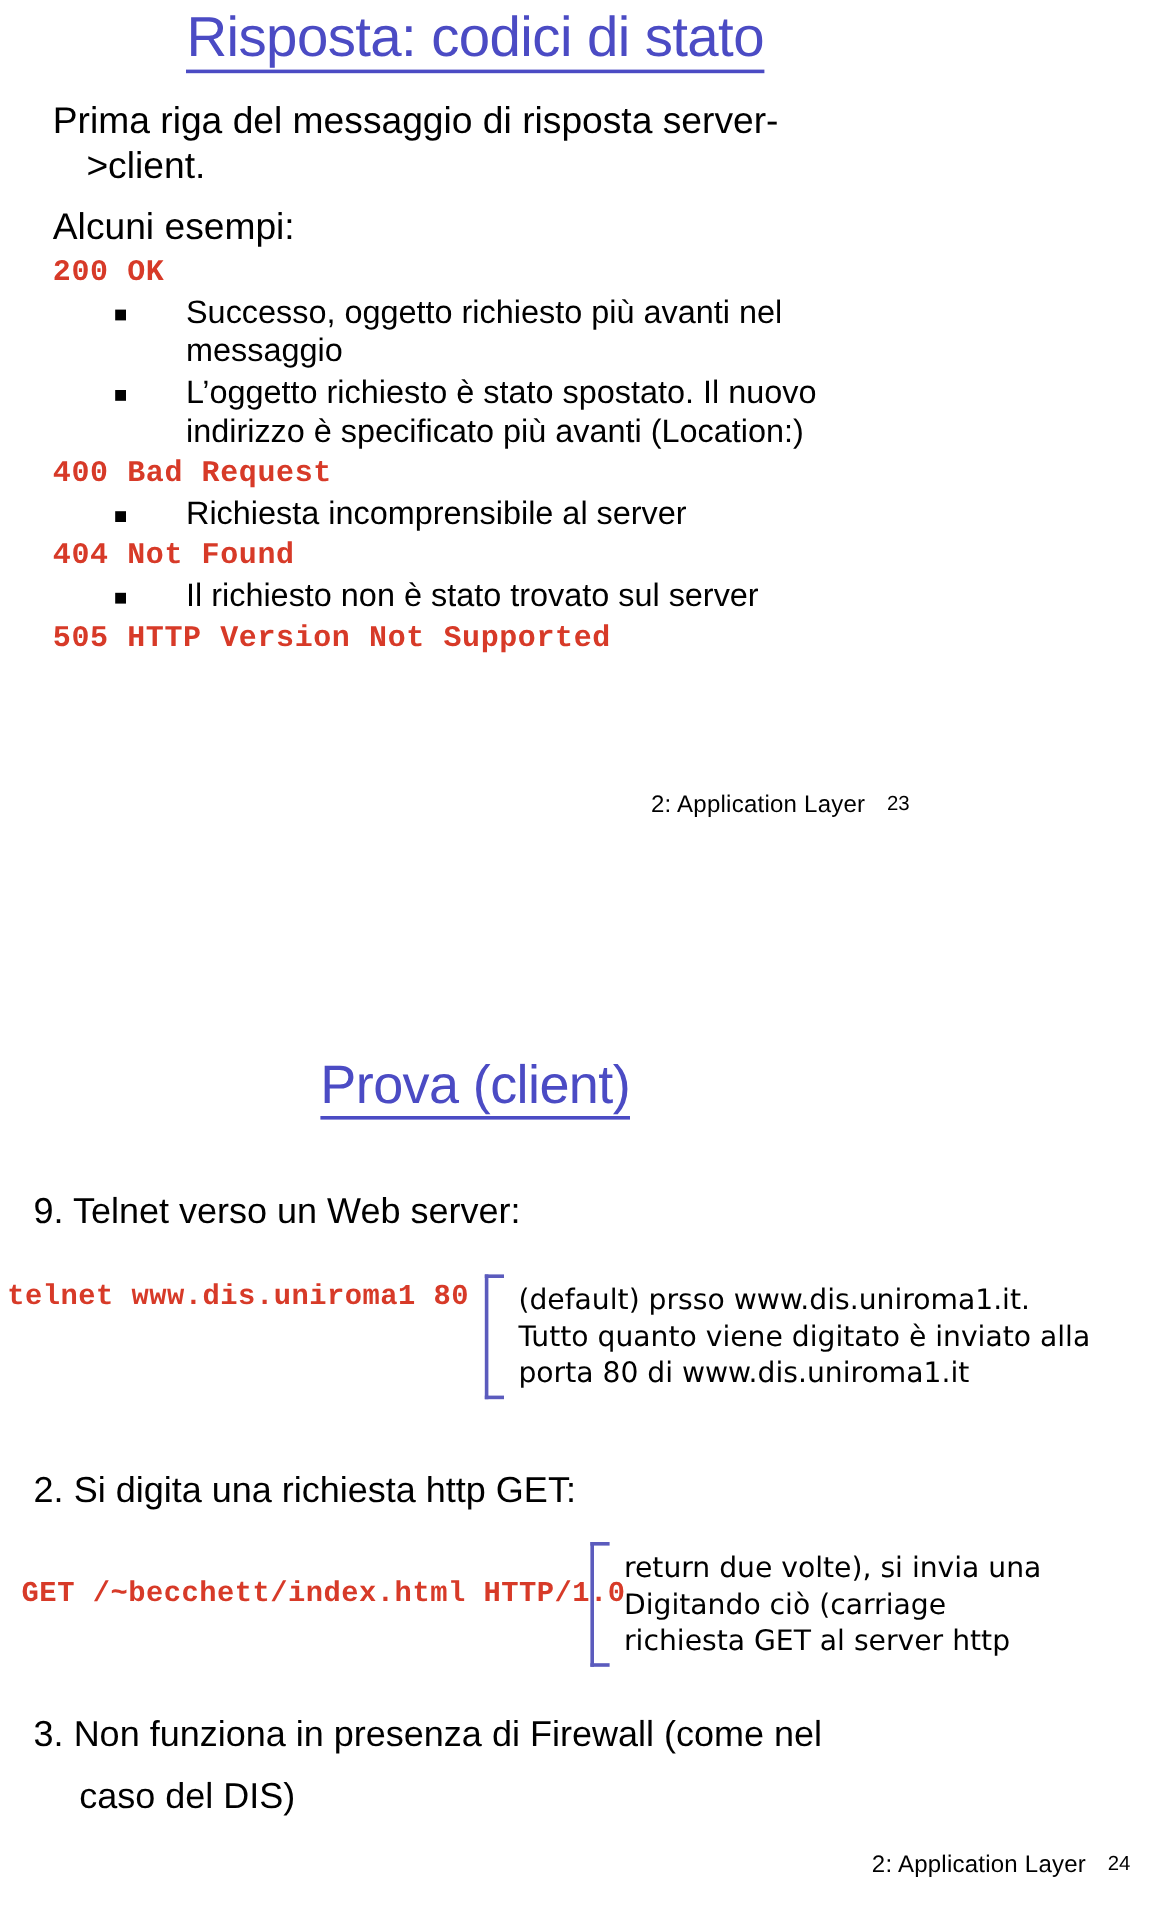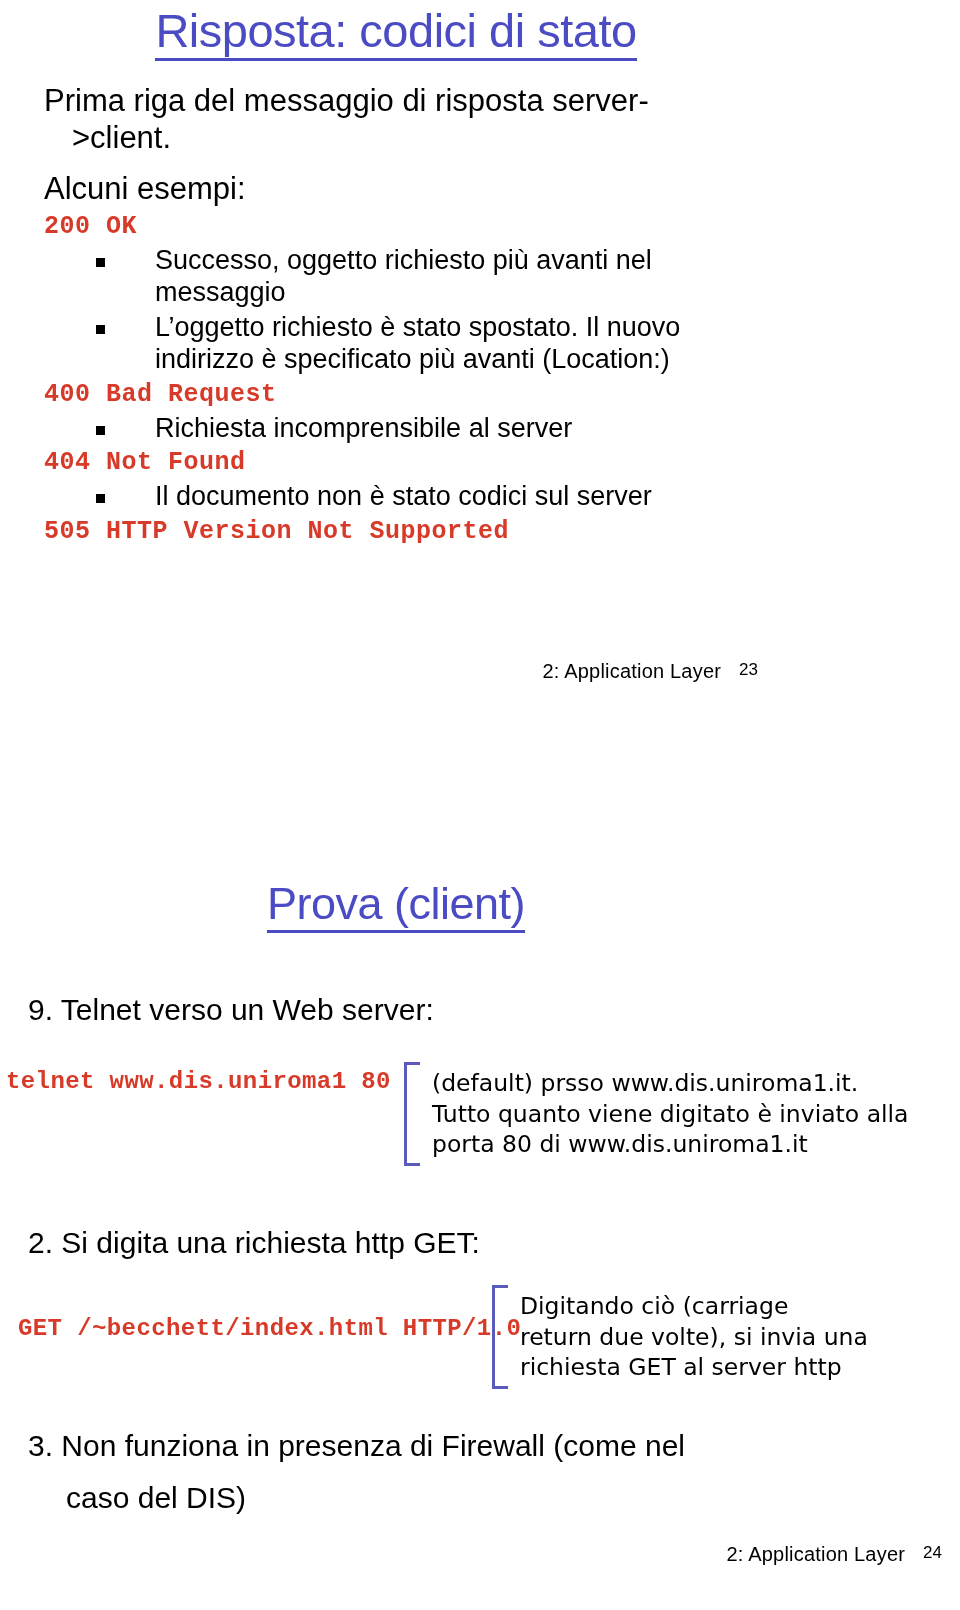--- a/index.html
+++ b/index.html
@@ -227,21 +227,21 @@
       <div class="sub">
         <span class="bullet"></span>
         <span class="sub-text">Richiesta incomprensibile al server</span>
       </div>
     </div>
 
     <div class="code-entry">
       <div class="code-line">404 Not Found</div>
       <div class="sub">
         <span class="bullet"></span>
-        <span class="sub-text">Il documento non è stato codici sul server</span>
+        <span class="sub-text">Il richiesto non è stato trovato sul server</span>
       </div>
     </div>
 
     <div class="code-entry">
       <div class="code-line">505 HTTP Version Not Supported</div>
     </div>
 
   </div>
 
   <div class="footer" id="footer-1">
@@ -278,22 +278,22 @@
 <div class="step step-2">2. Si digita una richiesta http GET:</div>
 
 <div class="mono-cmd row-cmd-2">GET /~becchett/index.html HTTP/1.0</div>
 
 <div class="callout" id="callout-2">
   <div class="bracket">
     <span class="arm-top"></span>
     <span class="arm-bot"></span>
   </div>
   <div class="callout-text">
+    <div>return due volte), si invia una</div>
     <div>Digitando ciò (carriage</div>
-    <div>return due volte), si invia una</div>
     <div>richiesta GET al server http</div>
   </div>
 </div>
 
 <div class="step step-3">
   <span>3. Non funziona in presenza di Firewall (come nel</span>
   <span class="cont2">caso del DIS)</span>
 </div>
 
 <div class="footer" id="footer-2">

